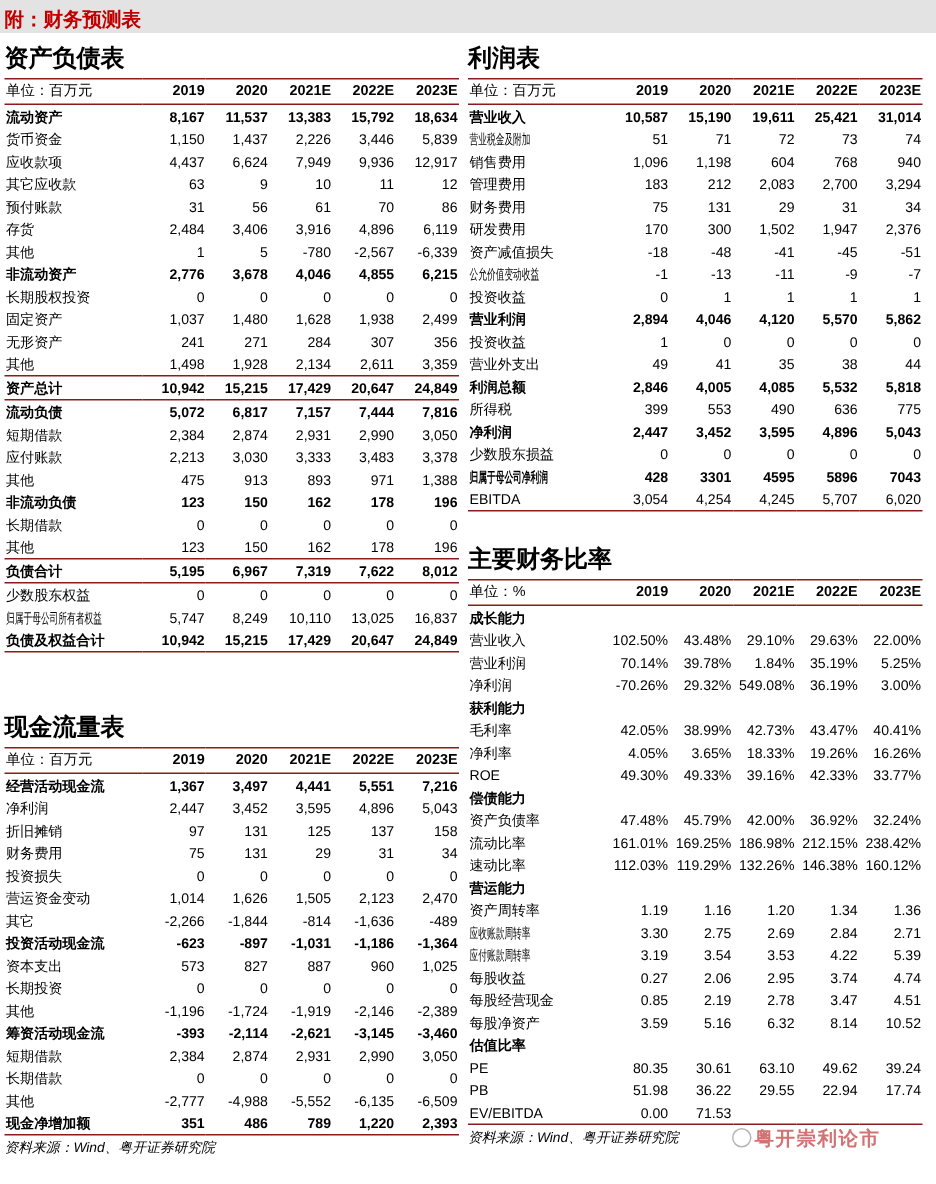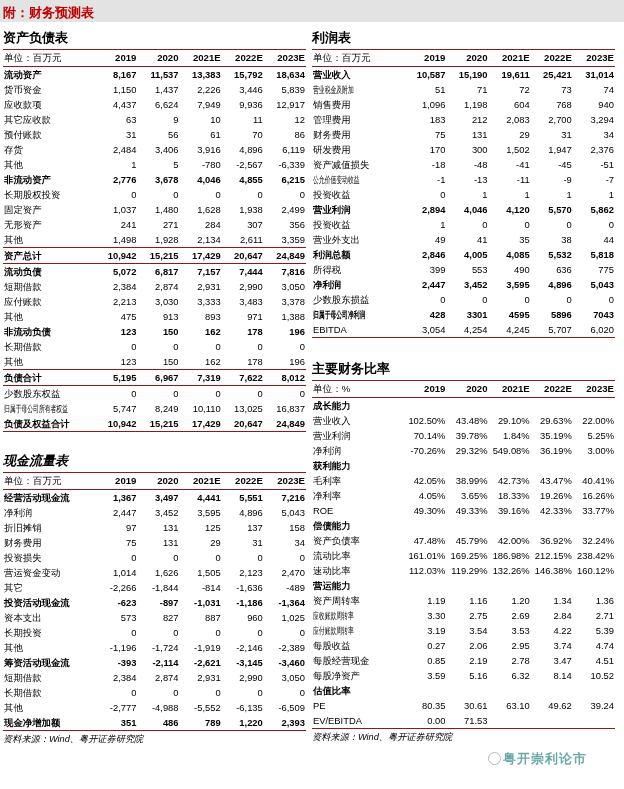--- a/index.html
+++ b/index.html
@@ -34,21 +34,21 @@
 
   
   .columns {
     display: flex;
     padding: 0px 4px 0 3px;
     gap: 6px;
   }
   .col { width: 303px; flex: 0 0 303px; }
 
   .sect-title {
-    font-size: 13px;
+    font-size: 16px;
     font-weight: bold;
     color: #000;
     margin: 7px 0 2px 0;
     white-space: nowrap;
   }
 
   table.fin {
     width: 100%;
     border-collapse: collapse;
     font-size: 9.4px;
@@ -101,21 +101,21 @@
     white-space: nowrap;
   }
 
   
   .watermark {
     position: absolute;
     left: 488px;
     top: 750px;
     font-size: 13px;
     font-weight: bold;
-    color: #0f766e;
+    color: #b91c1c;
     opacity: 0.62;
     white-space: nowrap;
     letter-spacing: 1px;
     pointer-events: none;
   }
   .watermark .wm-circle {
     display: inline-block;
     width: 13px; height: 13px;
     border: 1.3px solid #8a8a8a;
     border-radius: 50%;
@@ -335,21 +335,21 @@
               <td class="lbl">负债及权益合计</td>
               <td class="num">10,942</td>
               <td class="num">15,215</td>
               <td class="num">17,429</td>
               <td class="num">20,647</td>
               <td class="num">24,849</td>
             </tr>
           </tbody>
       </table>
 
-      <div class="sect-title" style="margin-top:20px;font-style:italic;">现金流量表</div>
+      <div class="sect-title" style="margin-top:40px;">现金流量表</div>
       <table class="fin">
         <tbody>
             <tr class="hdr">
               <td class="lbl">单位：百万元</td>
               <td class="num">2019</td>
               <td class="num">2020</td>
               <td class="num">2021E</td>
               <td class="num">2022E</td>
               <td class="num">2023E</td>
             </tr>
@@ -818,20 +818,28 @@
               <td class="num"></td>
             </tr>
             <tr class="">
               <td class="lbl ind">PE</td>
               <td class="num">80.35</td>
               <td class="num">30.61</td>
               <td class="num">63.10</td>
               <td class="num">49.62</td>
               <td class="num">39.24</td>
             </tr>
+            <tr class="">
+              <td class="lbl ind">PB</td>
+              <td class="num">51.98</td>
+              <td class="num">36.22</td>
+              <td class="num">29.55</td>
+              <td class="num">22.94</td>
+              <td class="num">17.74</td>
+            </tr>
             <tr class="rule-end">
               <td class="lbl ind">EV/EBITDA</td>
               <td class="num">0.00</td>
               <td class="num">71.53</td>
               <td class="num"></td>
               <td class="num"></td>
               <td class="num"></td>
             </tr>
           </tbody>
       </table>

